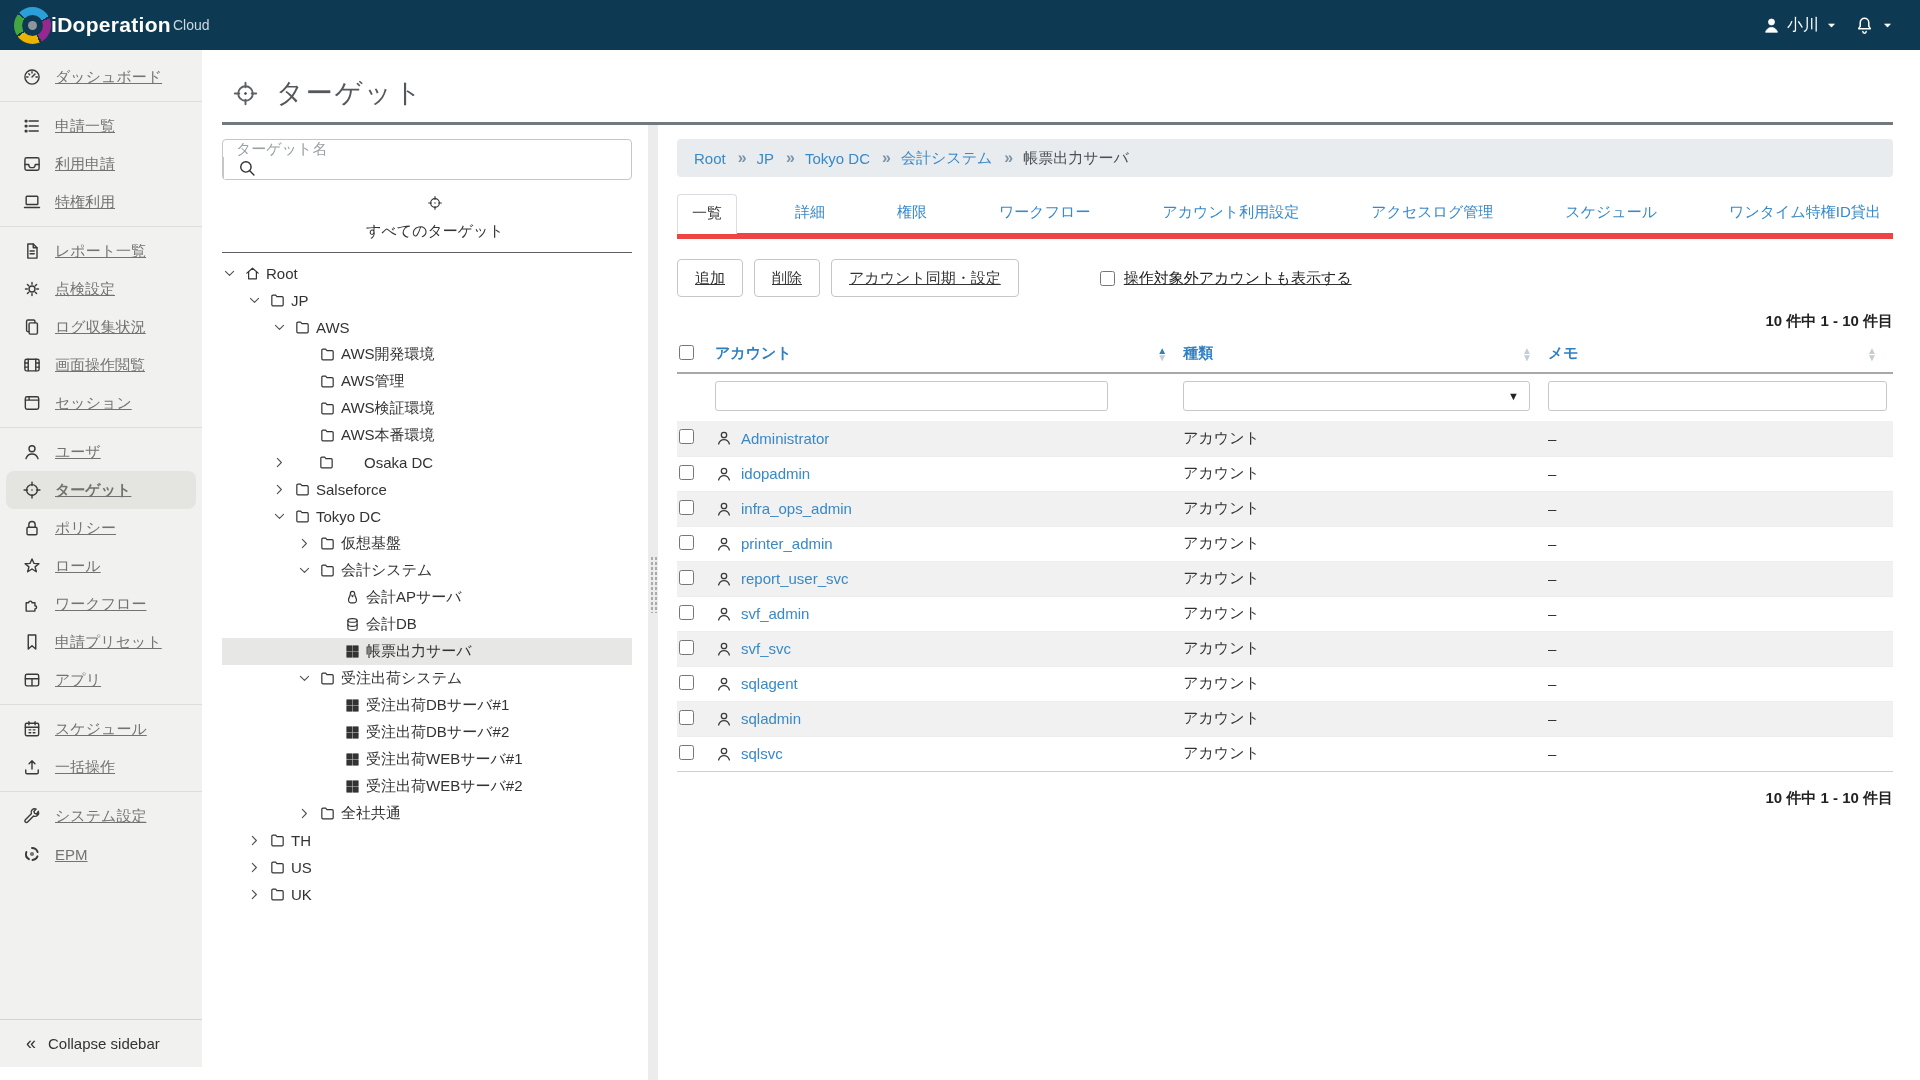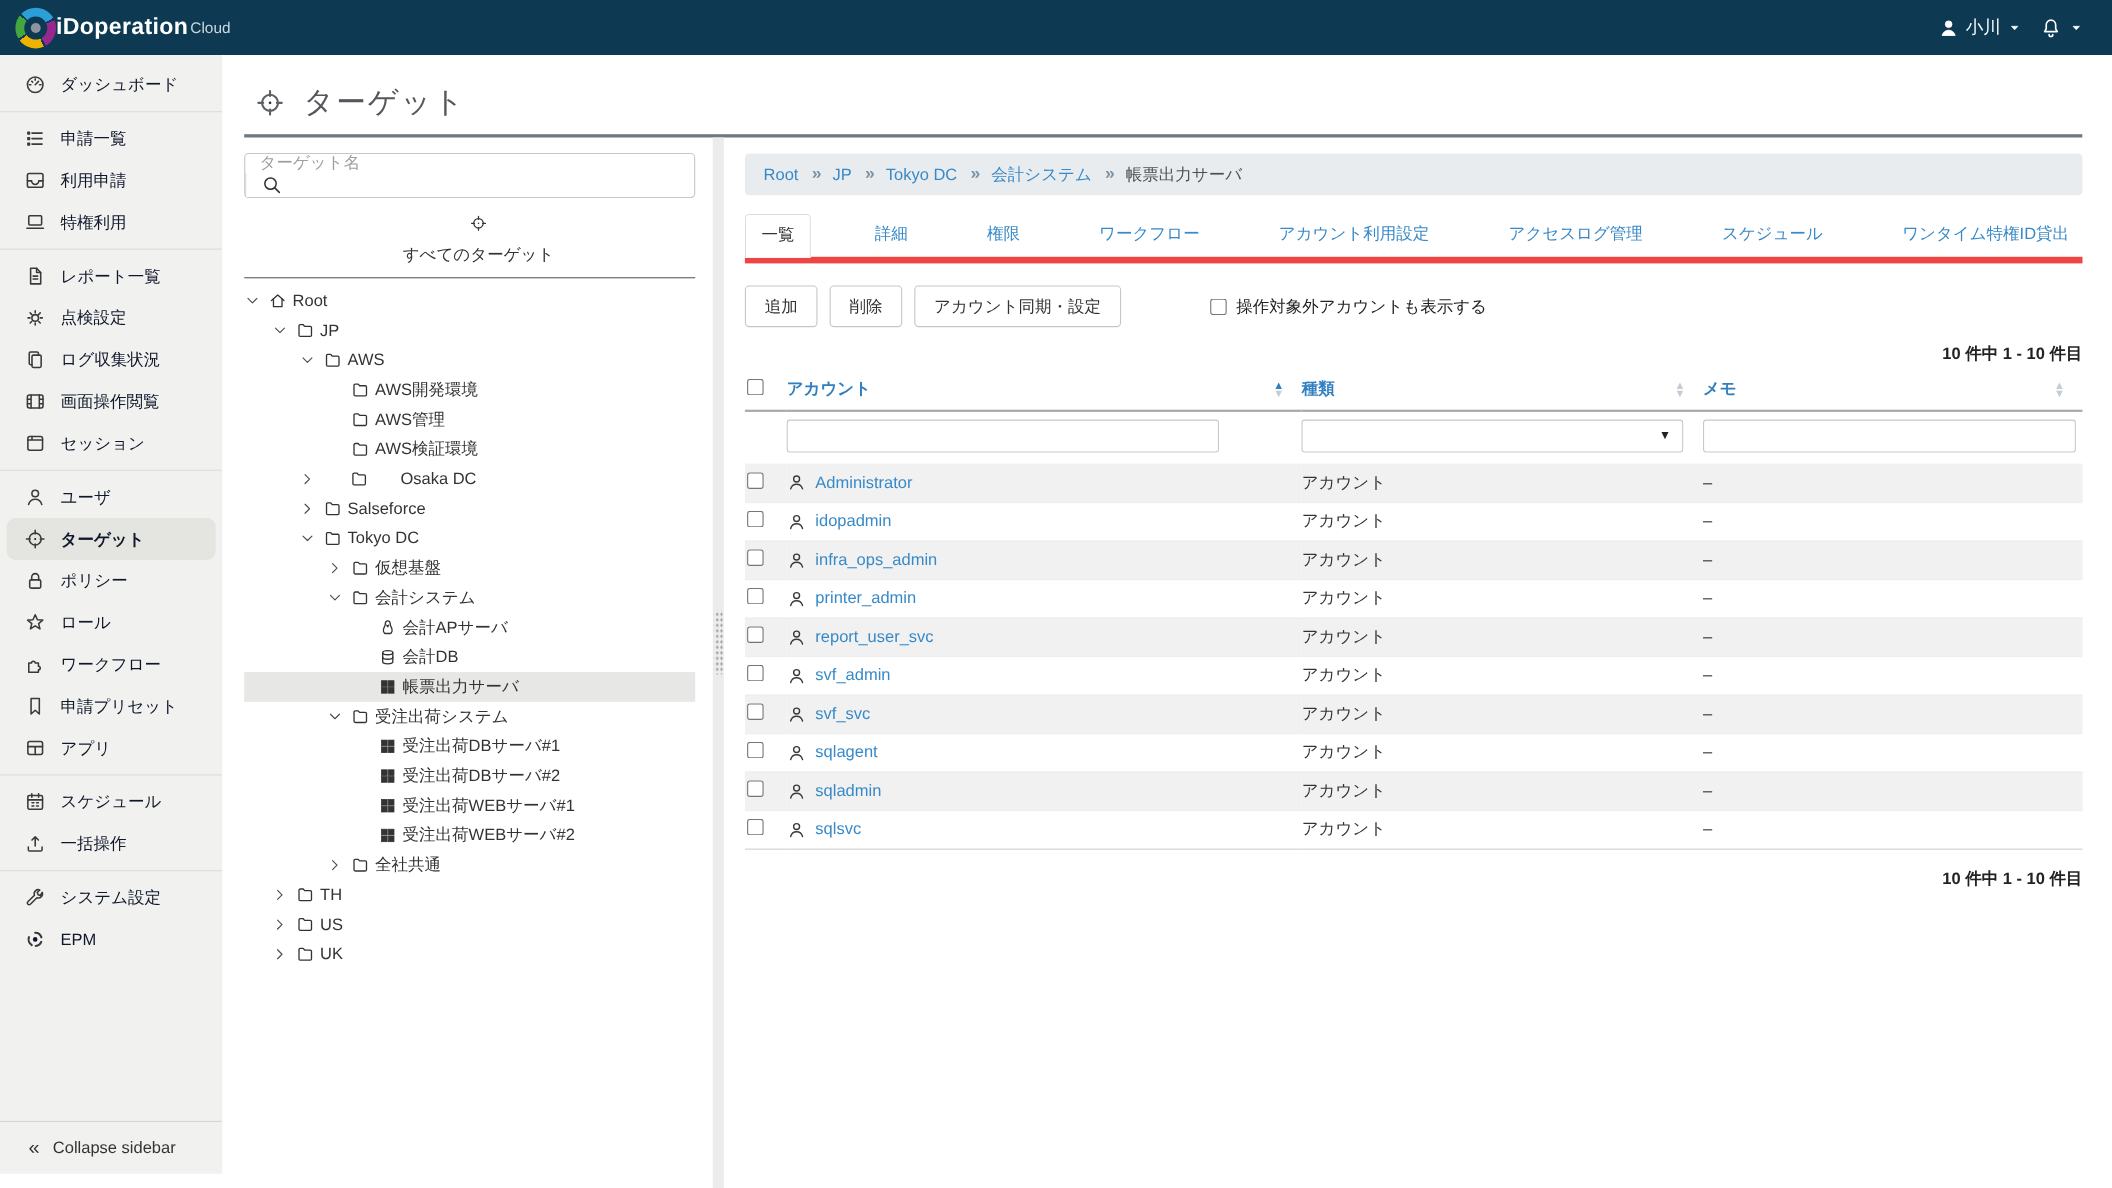--- a/index.html
+++ b/index.html
@@ -28,21 +28,21 @@
   .user-menu, .bell-menu { display:flex; align-items:center; gap:6px; cursor:pointer; padding:4px 6px; }
   .user-name { font-size:16px; }
   .topbar .icon svg { stroke:#fff; }
 
   
   .layout { display:flex; height:calc(100vh - 50px); background:#fff; }
 
   
   .sidebar { width:202px; flex:0 0 202px; background:#f1f1ef; height:calc(100% - 13px);
     display:flex; flex-direction:column; padding-top:8px; overflow:hidden; }
-  .side-item { display:flex; align-items:center; gap:13px; padding:9px 24px 9px 22px; color:#0f172a; cursor:pointer; }
+  .side-item { display:flex; align-items:center; gap:13px; padding:9px 24px 9px 22px; color:#737373; cursor:pointer;text-decoration:underline; }
   .side-item .icon svg { width:20px; height:20px; stroke:#3a3a3a; }
   .side-item.selected { background:#e4e4e1; border-radius:8px; margin:0 6px; padding-left:16px; font-weight:bold; }
   .side-divider { height:1px; background:#dddddb; margin:5px 0; }
   .collapse-bar { margin-top:auto; border-top:1px solid #d5d5d3; padding:13px 10px 13px 26px;
     display:flex; align-items:center; gap:12px; color:#333; cursor:pointer; }
   .collapse-glyph { font-size:18px; color:#333; }
 
   
   .main-region { flex:1; display:flex; flex-direction:column; min-width:0; }
   .title-section { padding:25px 27px 0 20px; flex:0 0 auto; }
@@ -84,21 +84,21 @@
     display:flex; align-items:center; gap:12px; }
   .crumb-link { color:#3789c8; cursor:pointer; }
   .crumb-sep { color:#7b93a6; font-size:16px; font-weight:bold; letter-spacing:-2px; }
   .crumb-current { color:#495057; }
 
   .tabs { display:flex; margin-top:17px; border-bottom:6px solid #ef4444; font-weight:normal;gap:44px; }
   .tab { padding:9px 14px 10px; color:#3789c8; cursor:pointer; margin-bottom:-1px; white-space:nowrap; }
   .tab.active { background:#fff; border:1px solid #d9dde1; border-bottom:1px solid #fff;
     border-radius:4px 4px 0 0; color:#333; }
 
-  .toolbar { display:flex; gap:11px; margin-top:20px; }
+  .toolbar { display:flex; gap:11px; margin-top:20px;text-decoration:underline; }
   .btn { background:#fff; border:1px solid #c6c6c6; border-radius:4px; height:38px; padding:0 17px;
     font-size:15px; color:#333; cursor:pointer; font-family:inherit; }
   .chk-row { display:flex; align-items:center; gap:9px; margin-left:70px; color:#222; cursor:pointer; }
   .chk-row input, .cbx { width:15px; height:15px; cursor:pointer; margin:0; }
 
   .count-line { text-align:right; font-weight:bold; color:#222; margin:15px 0 5px; }
   .count-bottom { text-align:right; font-weight:bold; color:#222; margin-top:17px; }
 
   table.acct { width:100%; border-collapse:collapse; }
   thead th { text-align:left; border-bottom:2px solid #a8a8a8; padding:8px 0 9px; }
@@ -465,20 +465,29 @@
             </li>
             <li class="" style="padding-left: 75px;">
               <span class="expander"></span>
               <span class="icon nicon">
                 <svg viewBox="0 0 24 24" fill="none" stroke="currentColor" stroke-width="1.7" stroke-linecap="round" stroke-linejoin="round">
                   <path d="M4 7.3V6a1.5 1.5 0 0 1 1.5-1.5h3.9L11.2 6.6h7.3A1.5 1.5 0 0 1 20 8.1v9.9a1.5 1.5 0 0 1-1.5 1.5h-13A1.5 1.5 0 0 1 4 18z"></path>
                 </svg>
               </span>
               <span>AWS検証環境</span>
             </li>
+            <li class="" style="padding-left: 75px;">
+              <span class="expander"></span>
+              <span class="icon nicon">
+                <svg viewBox="0 0 24 24" fill="none" stroke="currentColor" stroke-width="1.7" stroke-linecap="round" stroke-linejoin="round">
+                  <path d="M4 7.3V6a1.5 1.5 0 0 1 1.5-1.5h3.9L11.2 6.6h7.3A1.5 1.5 0 0 1 20 8.1v9.9a1.5 1.5 0 0 1-1.5 1.5h-13A1.5 1.5 0 0 1 4 18z"></path>
+                </svg>
+              </span>
+              <span>AWS本番環境</span>
+            </li>
             <li class="" style="padding-left: 50px; gap: 24px;">
               <span class="expander">
                 <svg viewBox="0 0 24 24" fill="none" stroke="currentColor" stroke-width="1.7" stroke-linecap="round" stroke-linejoin="round">
                   <path d="M8.5 5.5L15 12l-6.5 6.5"></path>
                 </svg>
               </span>
               <span class="icon nicon">
                 <svg viewBox="0 0 24 24" fill="none" stroke="currentColor" stroke-width="1.7" stroke-linecap="round" stroke-linejoin="round">
                   <path d="M4 7.3V6a1.5 1.5 0 0 1 1.5-1.5h3.9L11.2 6.6h7.3A1.5 1.5 0 0 1 20 8.1v9.9a1.5 1.5 0 0 1-1.5 1.5h-13A1.5 1.5 0 0 1 4 18z"></path>
                 </svg>

